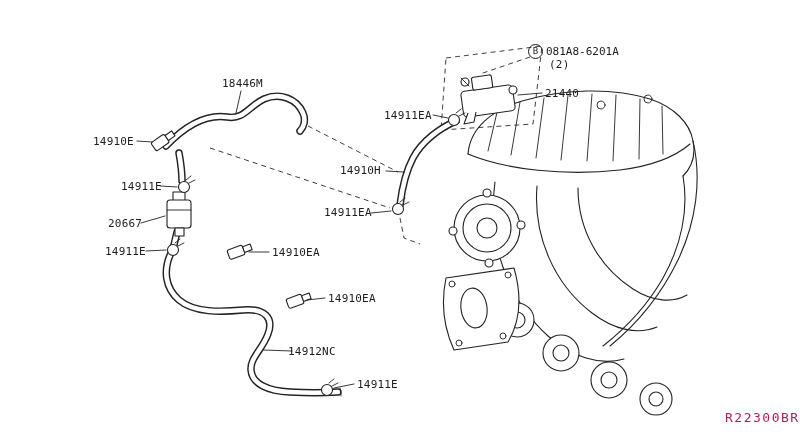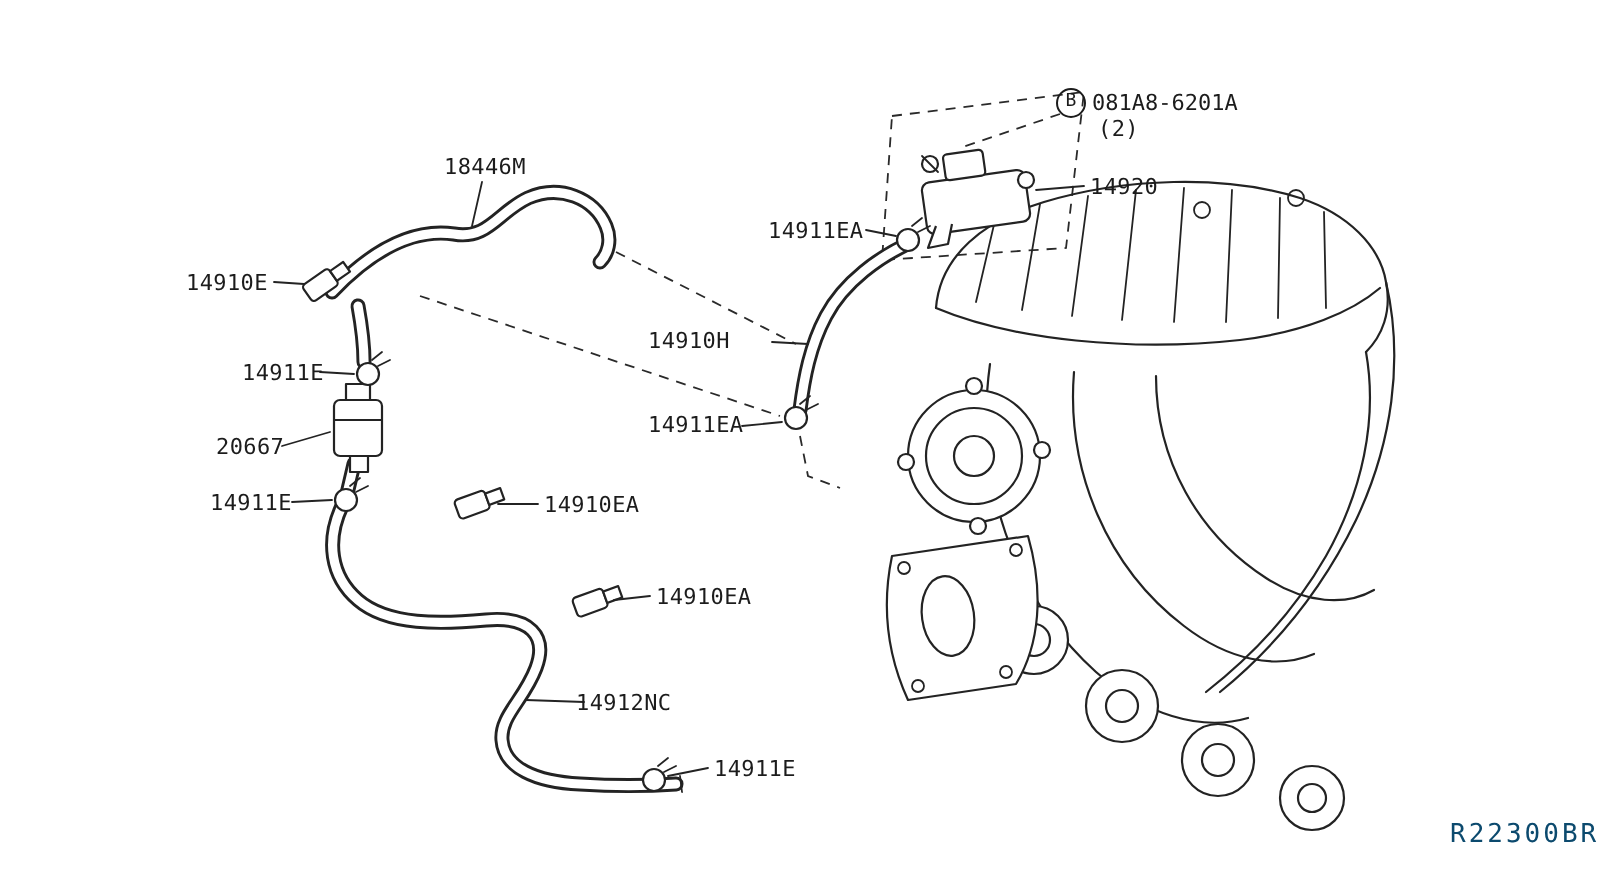--- a/index.html
+++ b/index.html
@@ -13,21 +13,21 @@
   }
   .callout{
     position:absolute;display:flex;align-items:center;gap:3px;
     font-size:11px;color:#1c1c1c;white-space:nowrap;
   }
   .bcircle{
     display:inline-flex;width:13px;height:13px;border:1px solid #1c1c1c;border-radius:50%;
     align-items:center;justify-content:center;font-size:9px;line-height:1;flex:0 0 auto;
   }
   .refcode{
-    position:absolute;font-size:13px;color:#0c4a6e;letter-spacing:1.5px;
+    position:absolute;font-size:13px;color:#be185d;letter-spacing:1.5px;
   }
   .ol{stroke:#232323;fill:none;stroke-width:1.1;stroke-linecap:round;stroke-linejoin:round;}
   .thin{stroke:#232323;fill:none;stroke-width:.9;stroke-linecap:round;}
   .dash{stroke:#2a2a2a;fill:none;stroke-width:.9;stroke-dasharray:5 4;}
   .part{stroke:#232323;fill:#ffffff;stroke-width:1.1;stroke-linejoin:round;}
   .hose-o{stroke:#232323;fill:none;stroke-width:7.5;stroke-linecap:round;}
   .hose-i{stroke:#ffffff;fill:none;stroke-width:4.6;stroke-linecap:round;}
 </style>
 </head>
 <body>
@@ -186,24 +186,24 @@
     </g>
   </svg>
 
   <div class="callout" style="left:528px;top:44px">
     <span class="bcircle">B</span>
     <span>081A8-6201A</span>
   </div>
   <div class="label" style="left:549px;top:58px">(2)</div>
 
   <div class="label" style="left:222px;top:77px">18446M</div>
-  <div class="label" style="left:545px;top:87px">14920</div>
+  <div class="label" style="left:545px;top:87px">21440</div>
   <div class="label" style="left:384px;top:109px">14911EA</div>
   <div class="label" style="left:93px;top:135px">14910E</div>
-  <div class="label" style="left:324px;top:164px">14910H</div>
+  <div class="label" style="left:340px;top:164px">14910H</div>
   <div class="label" style="left:121px;top:180px">14911E</div>
   <div class="label" style="left:324px;top:206px">14911EA</div>
   <div class="label" style="left:108px;top:217px">20667</div>
   <div class="label" style="left:105px;top:245px">14911E</div>
   <div class="label" style="left:272px;top:246px">14910EA</div>
   <div class="label" style="left:328px;top:292px">14910EA</div>
   <div class="label" style="left:288px;top:345px">14912NC</div>
   <div class="label" style="left:357px;top:378px">14911E</div>
 
   <div class="refcode" style="left:725px;top:410px">R22300BR</div>

